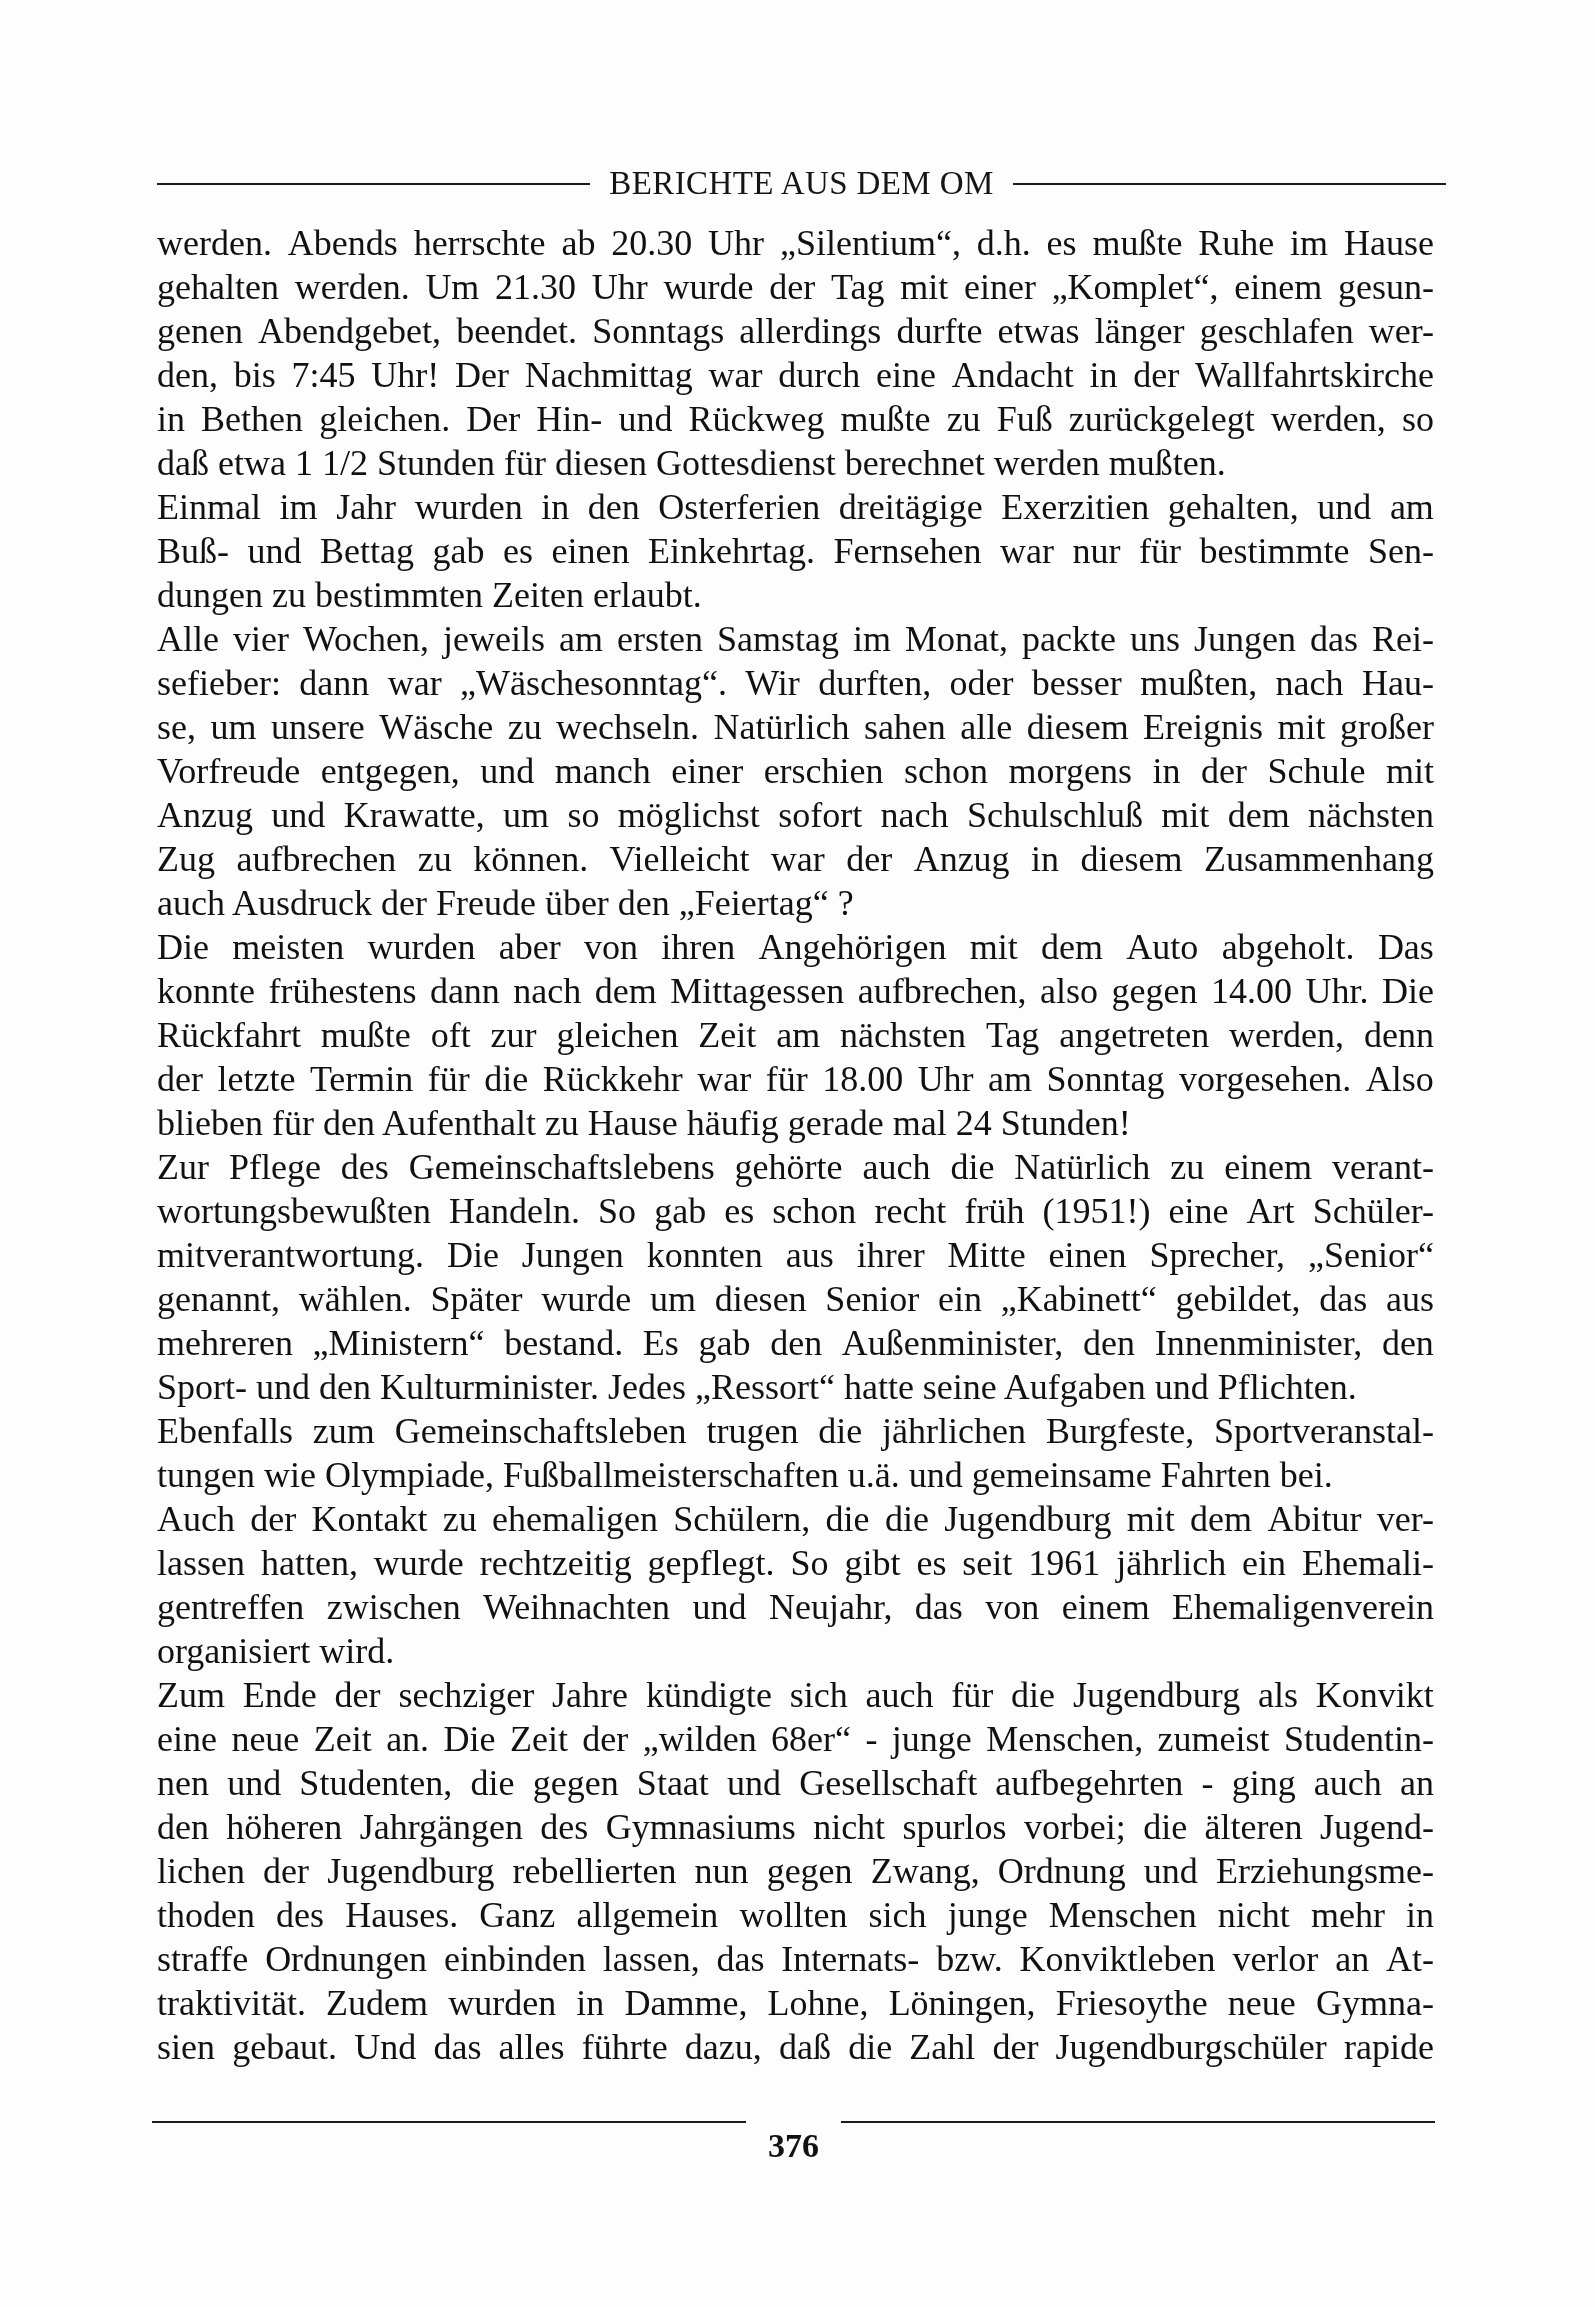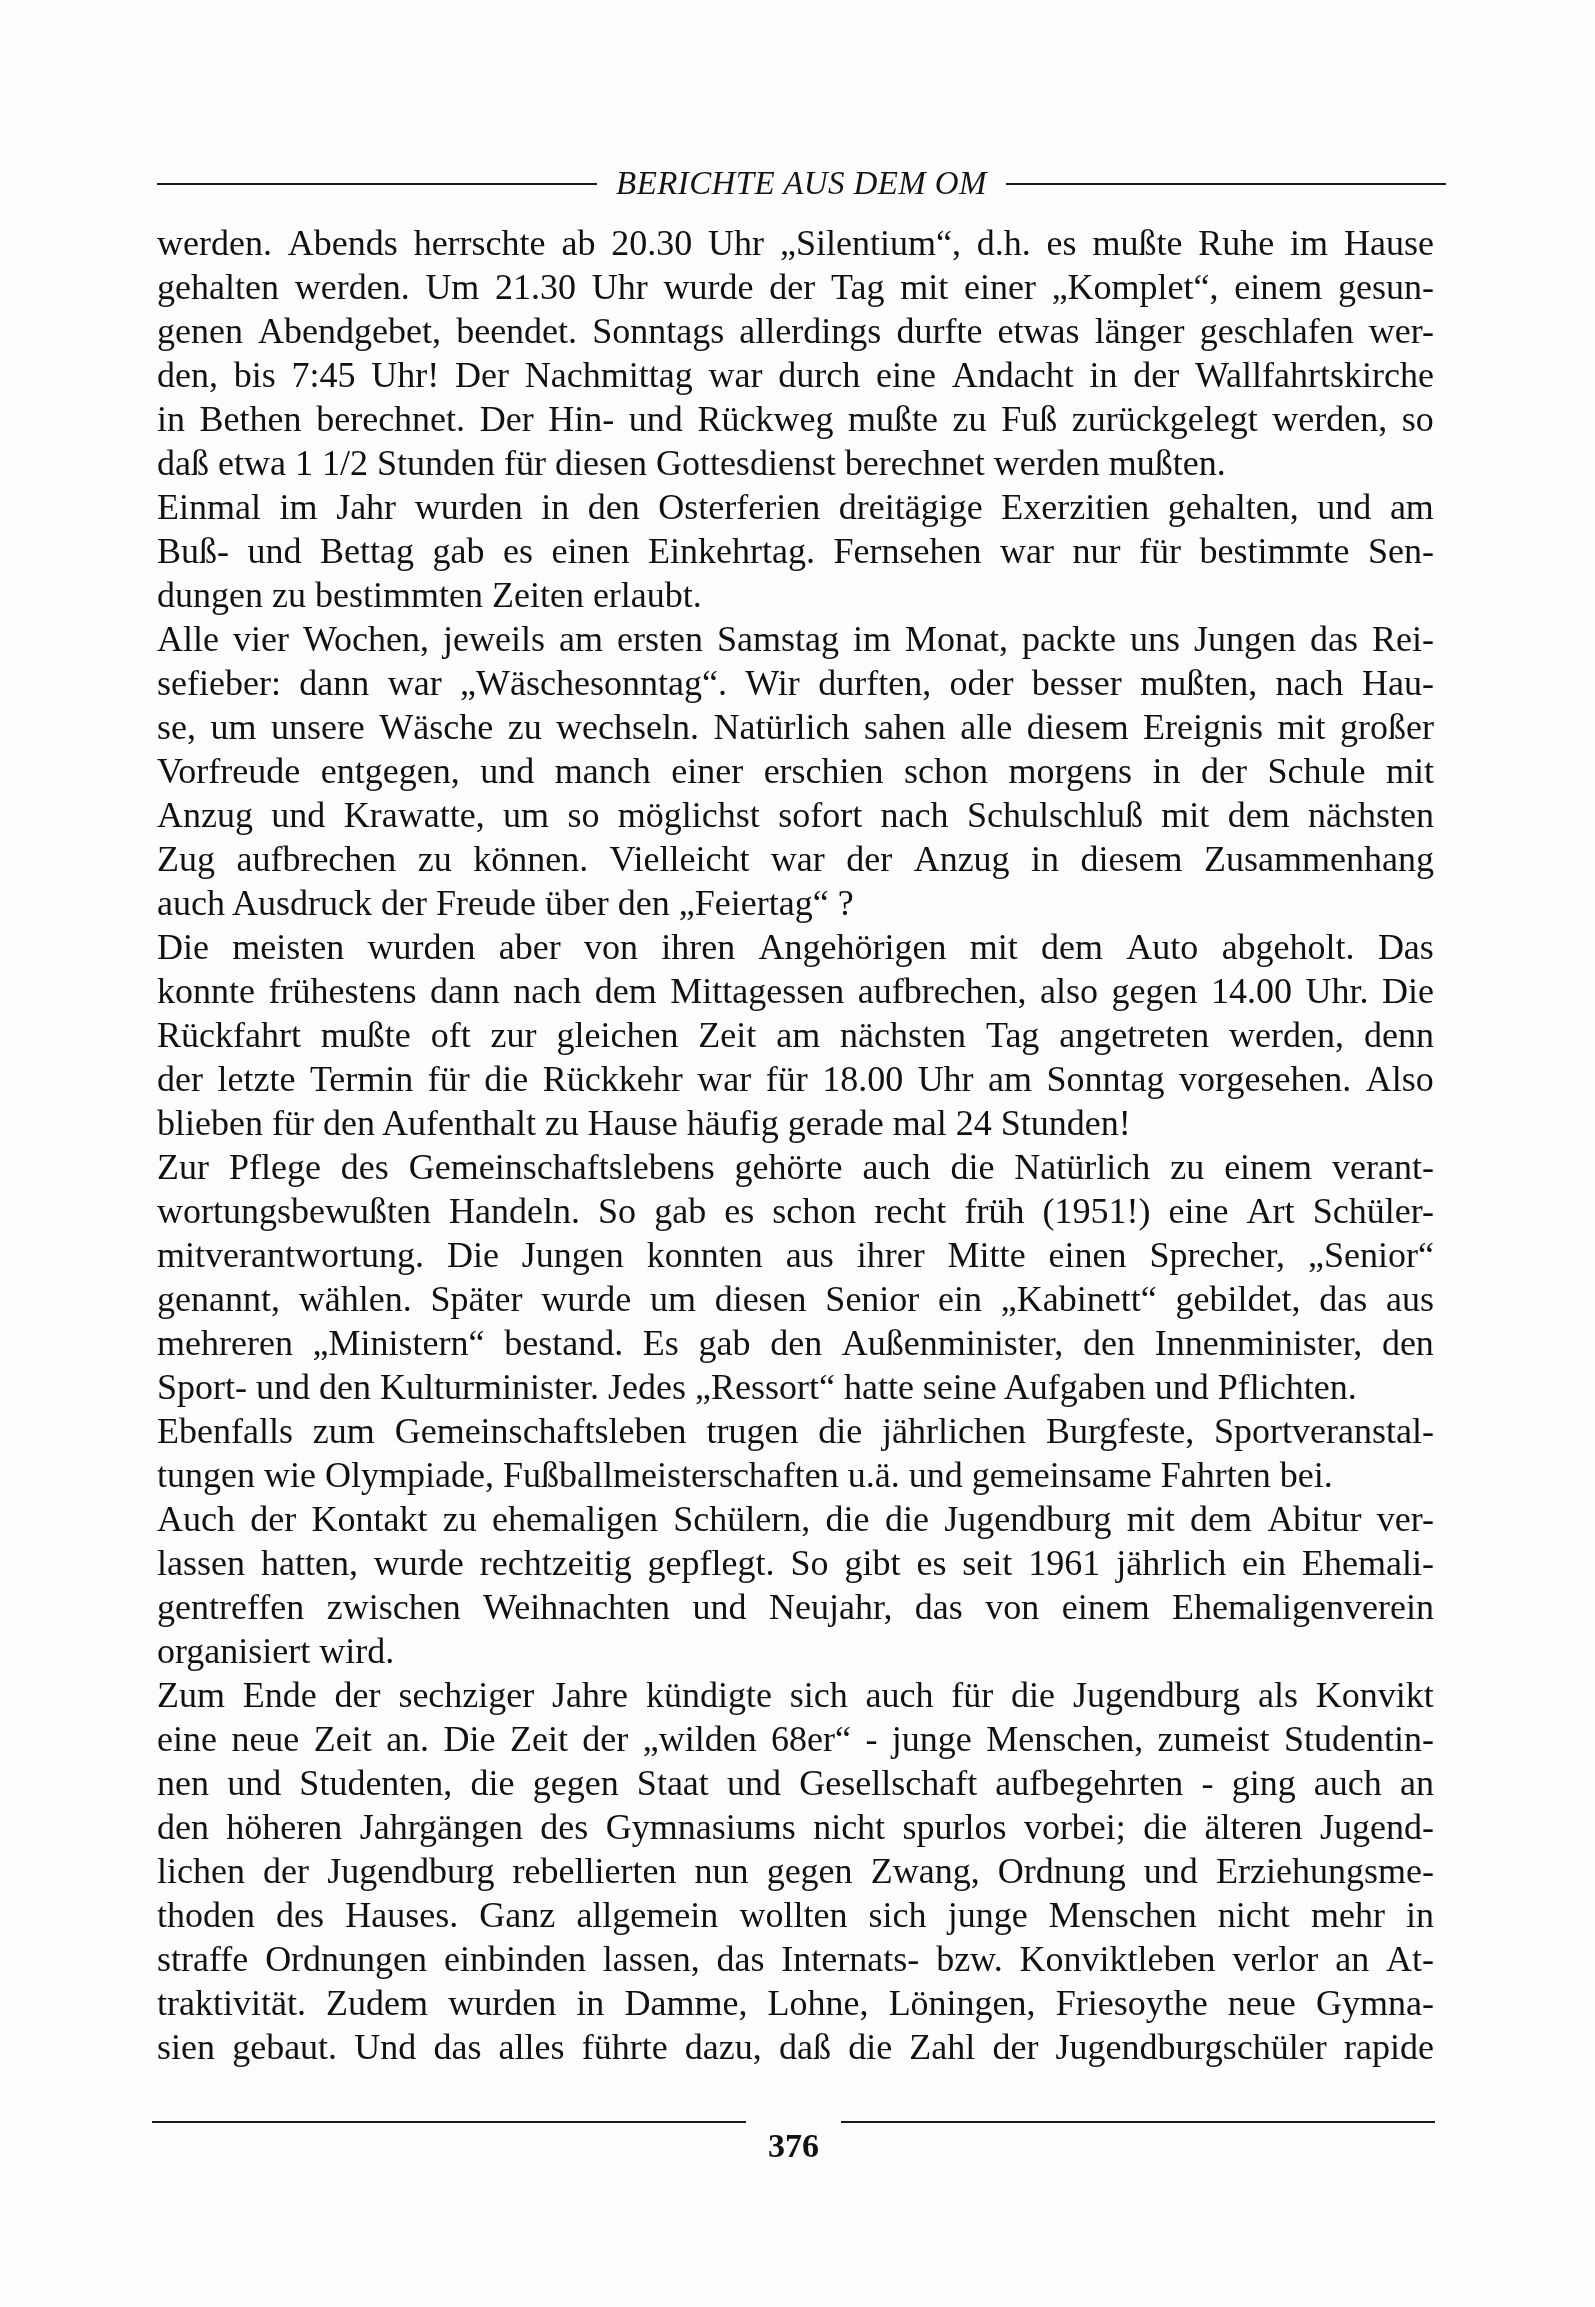--- a/index.html
+++ b/index.html
@@ -29,21 +29,20 @@
     height: 0;
     border-top: 2.1px solid #1a1a1a;
   }
   .running-head .title {
     flex: 0 0 auto;
     padding: 0 19px;
     font-size: 33px;
     letter-spacing: 0.4px;
     line-height: 41px;
     color: #151515;
-    font-style: italic;
   }
   .body-text {
     position: absolute;
     left: 157px;
     top: 221px;
     width: 1277px;
   }
   .line {
     display: block;
     height: 44px;
@@ -145,21 +144,21 @@
       <span>durch</span>
       <span>eine</span>
       <span>Andacht</span>
       <span>in</span>
       <span>der</span>
       <span>Wallfahrtskirche</span>
     </div>
     <div class="line justify">
       <span>in</span>
       <span>Bethen</span>
-      <span>berechnet.</span>
+      <span>gleichen.</span>
       <span>Der</span>
       <span>Hin-</span>
       <span>und</span>
       <span>Rückweg</span>
       <span>mußte</span>
       <span>zu</span>
       <span>Fuß</span>
       <span>zurückgelegt</span>
       <span>werden,</span>
       <span>so</span>

